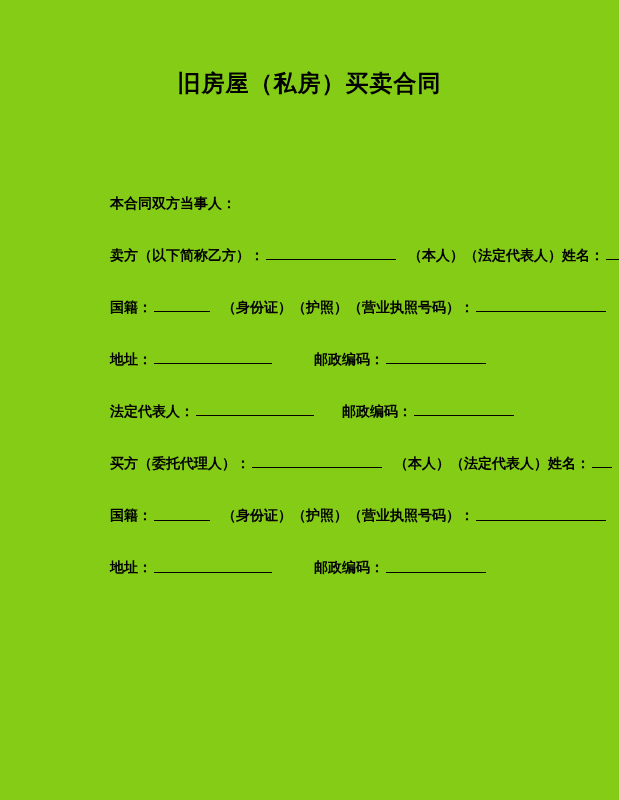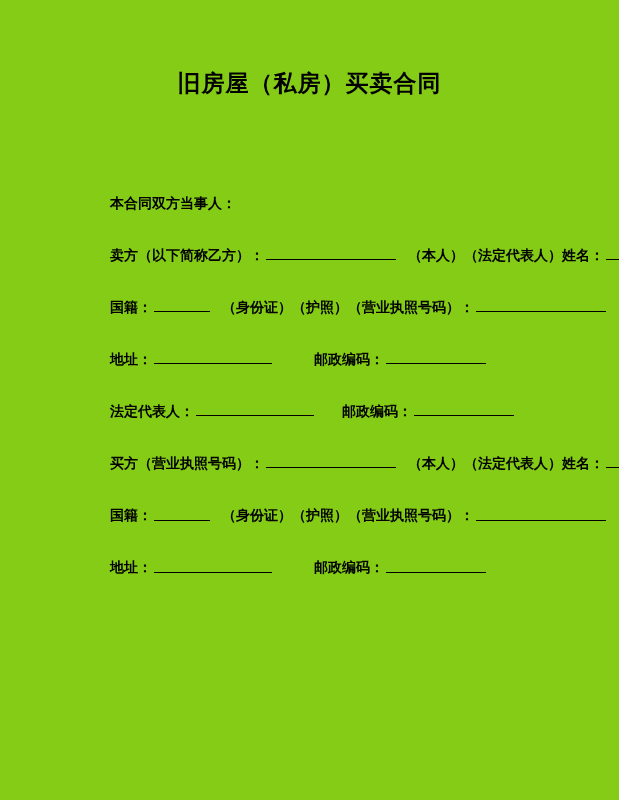--- a/index.html
+++ b/index.html
@@ -83,21 +83,21 @@
 
     <div class="line">
       <span>地址：</span><span class="blank w-long"></span><span class="gap-lg"></span><span>邮政编码：</span><span class="blank w-med"></span>
     </div>
 
     <div class="line">
       <span>法定代表人：</span><span class="blank w-long"></span><span class="gap-md"></span><span>邮政编码：</span><span class="blank w-med"></span>
     </div>
 
     <div class="line">
-      <span>买方（营业执照号码）：</span><span class="blank w-xlong"></span><span class="gap-sm"></span><span>（本人）（法定代表人）姓名：</span><span class="blank w-tiny"></span>
+      <span>买方（委托代理人）：</span><span class="blank w-xlong"></span><span class="gap-sm"></span><span>（本人）（法定代表人）姓名：</span><span class="blank w-tiny"></span>
     </div>
 
     <div class="line">
       <span>国籍：</span><span class="blank w-short"></span><span class="gap-sm"></span><span>（身份证）（护照）（营业执照号码）：</span><span class="blank w-xlong"></span>
     </div>
 
     <div class="line">
       <span>地址：</span><span class="blank w-long"></span><span class="gap-lg"></span><span>邮政编码：</span><span class="blank w-med"></span>
     </div>
 

